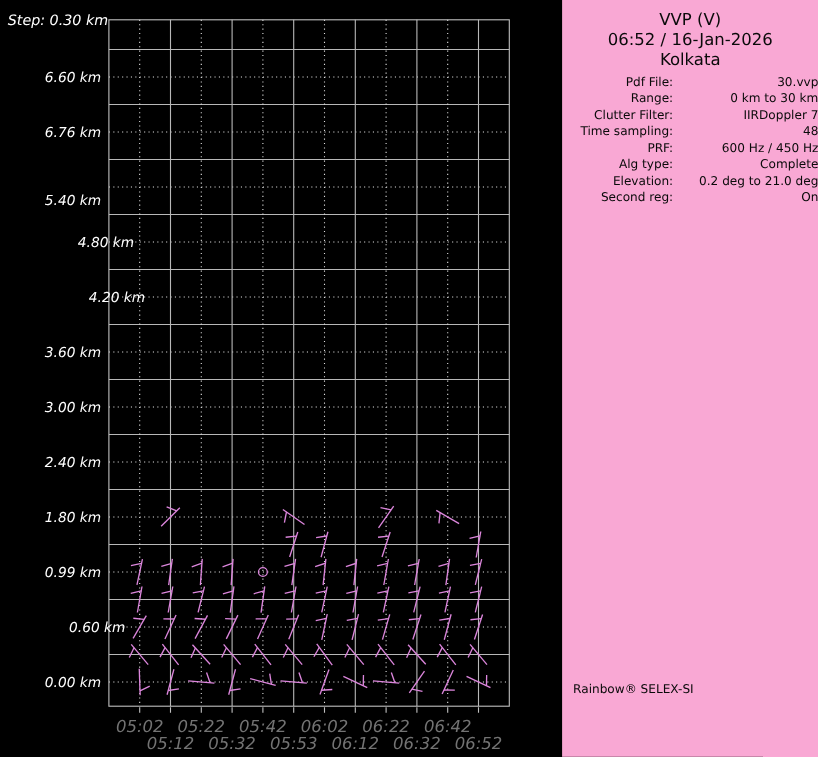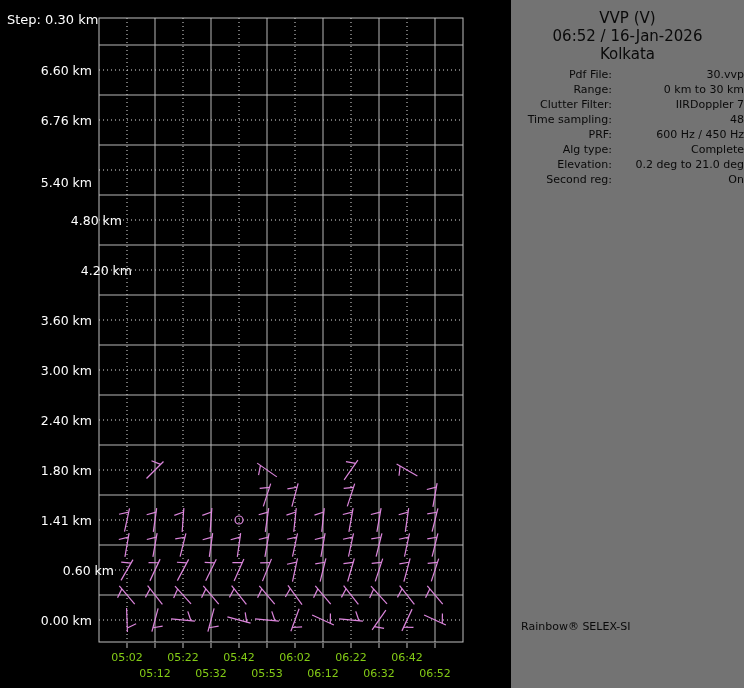--- a/index.html
+++ b/index.html
@@ -1,27 +1,27 @@
 <!DOCTYPE html>
 <html><head>
 <meta charset="utf-8">
 <style>
   html,body{margin:0;padding:0;}
   body{
     width:744px;height:688px;position:relative;overflow:hidden;
     background:#000;font-family:"DejaVu Sans","Liberation Sans",sans-serif;
   }
-  #chart-region{position:absolute;left:0;top:0;width:511px;height:688px;}
+  #chart-region{position:absolute;left:0;top:0;width:511px;height:688px;font-style:italic;}
   #plot-svg{position:absolute;left:0;top:0;}
   .chart-text{position:absolute;color:#fff;white-space:nowrap;}
   #chart-title{top:3px;left:99px;width:364px;text-align:center;font-size:12.5px;}
   #step-label{left:7px;top:12px;font-size:13px;}
   .ylab{position:absolute;left:0;width:92px;text-align:right;color:#fff;
         font-size:12.5px;transform:translateY(-50%);white-space:nowrap;}
-  .xlab{position:absolute;color:#84cc16;font-size:11px;
+  .xlab{position:absolute;color:#737373;font-size:15px;
         transform:translateX(-50%);white-space:nowrap;}
   #info-panel{
     position:absolute;left:511px;top:0;width:233px;height:688px;
     background:#ededed;color:#0a0a0a;
   }
   #panel-title{padding-top:9px;}
   #panel-title div{text-align:center;font-size:15px;line-height:18px;}
   #info-rows{margin:4px 0 0 10px;font-size:11px;}
   .irow{display:grid;grid-template-columns:91px 1fr;line-height:15px;}
   .irow span{white-space:nowrap;text-align:right;}
@@ -355,41 +355,41 @@
   <div id="y-axis-labels">
       <div class="ylab" style="top: 70px;">6.60 km</div>
       <div class="ylab" style="top: 120px;">6.76 km</div>
       <div class="ylab" style="top: 154px; margin-top: 28px;">5.40 km</div>
       <div class="ylab" style="top: 220px; padding-left: 30px;">4.80 km</div>
       <div class="ylab" style="top: 270px; padding-left: 40px;">4.20 km</div>
       <div class="ylab" style="top: 320px;">3.60 km</div>
       <div class="ylab" style="top: 370px;">3.00 km</div>
       <div class="ylab" style="top: 420px;">2.40 km</div>
       <div class="ylab" style="top: 470px;">1.80 km</div>
-      <div class="ylab" style="top: 520px;">1.41 km</div>
+      <div class="ylab" style="top: 520px;">0.99 km</div>
       <div class="ylab" style="top: 570px; padding-left: 22px;">0.60 km</div>
       <div class="ylab" style="top: 620px;">0.00 km</div>
     </div>
   <div id="x-axis-labels">
       <div class="xlab" style="left: 127px; top: 651px;">05:02</div>
       <div class="xlab" style="left: 183px; top: 651px;">05:22</div>
       <div class="xlab" style="left: 239px; top: 651px;">05:42</div>
       <div class="xlab" style="left: 295px; top: 651px;">06:02</div>
       <div class="xlab" style="left: 351px; top: 651px;">06:22</div>
       <div class="xlab" style="left: 407px; top: 651px;">06:42</div>
       <div class="xlab" style="left: 155px; top: 667px;">05:12</div>
       <div class="xlab" style="left: 211px; top: 667px;">05:32</div>
       <div class="xlab" style="left: 267px; top: 667px;">05:53</div>
       <div class="xlab" style="left: 323px; top: 667px;">06:12</div>
       <div class="xlab" style="left: 379px; top: 667px;">06:32</div>
       <div class="xlab" style="left: 435px; top: 667px;">06:52</div>
     </div>
 </div>
 
-<div id="info-panel" style="background: #737373;">
+<div id="info-panel" style="background: #f9a8d4;">
   <div id="panel-title">
     <div>VVP (V)</div>
     <div>06:52 / 16-Jan-2026</div>
     <div>Kolkata</div>
   </div>
   <div id="info-rows">
       <div class="irow">
         <span>Pdf File:</span>
         <span>30.vvp</span>
       </div>

